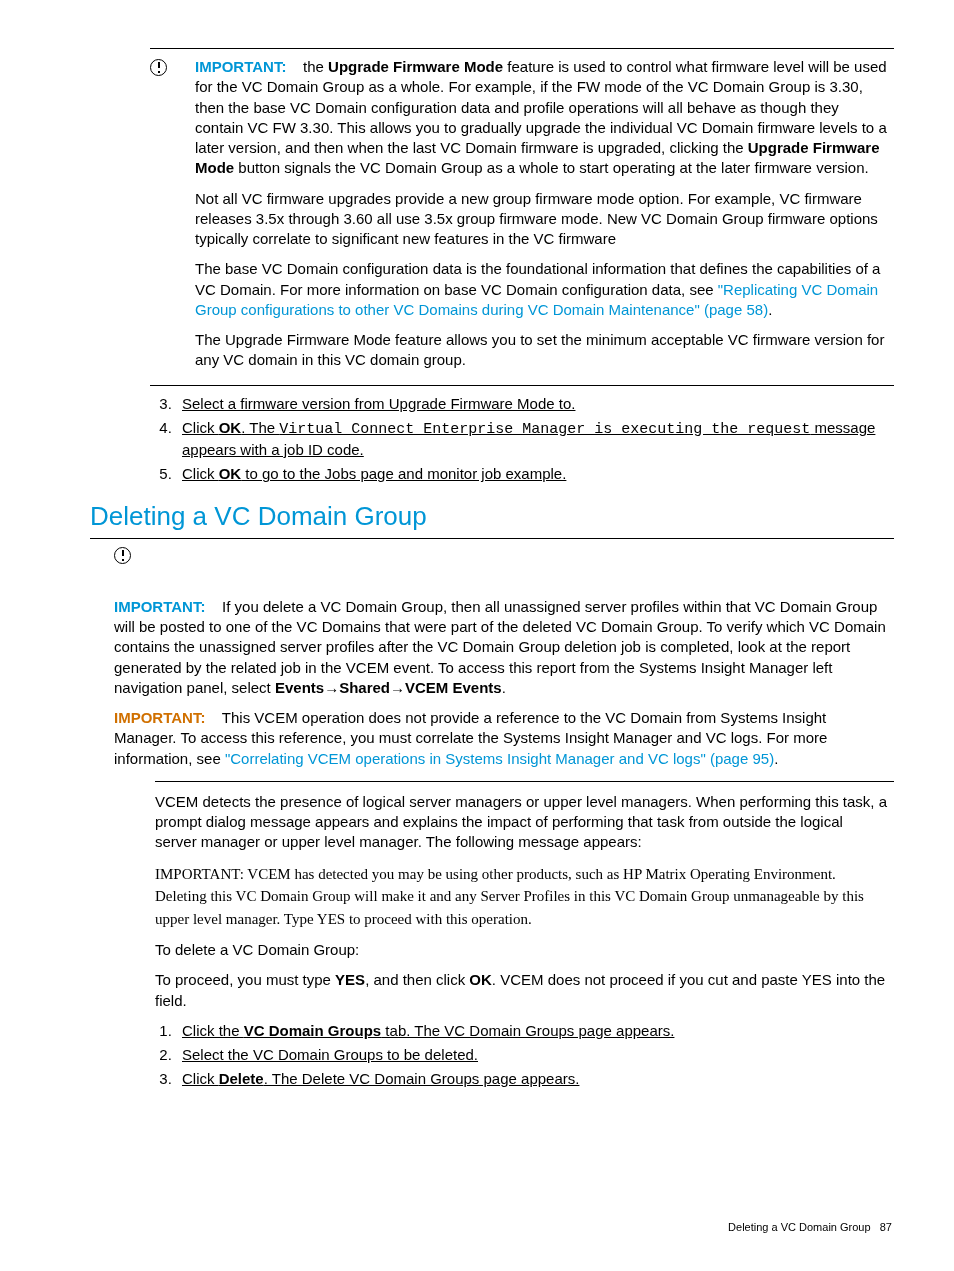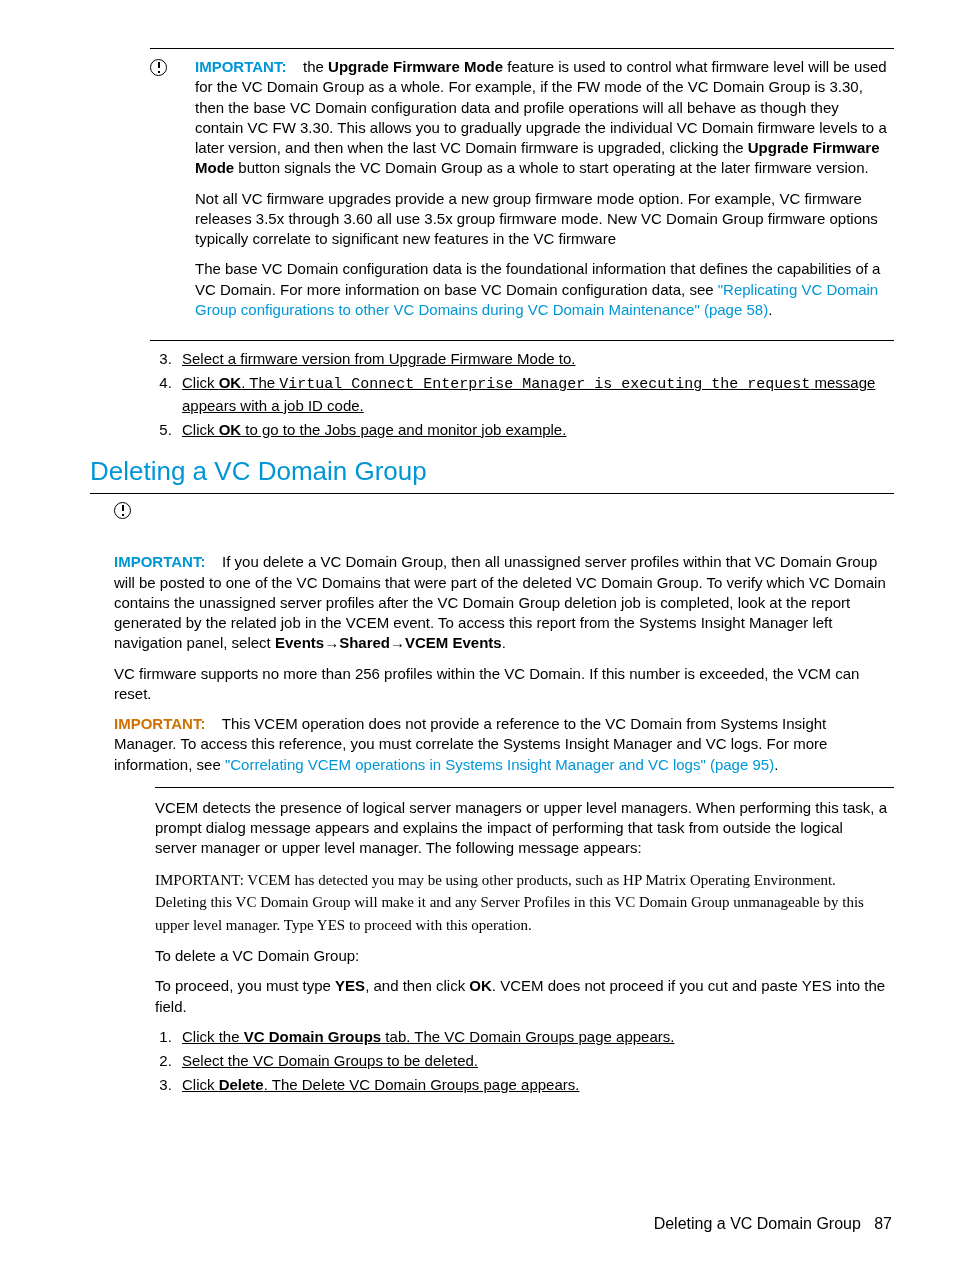--- a/index.html
+++ b/index.html
@@ -121,21 +121,21 @@
     flex: 1;
   }
   .indent-block {
     padding-left: 65px;
     padding-right: 6px;
   }
   .footer {
     position: absolute;
     bottom: 36px;
     right: 62px;
-    font-size: 16px;
+    font-size: 11px;
   }
   b { font-weight: bold; }
 </style>
 </head>
 <body>
 
 <div class="page">
 
   <div style="padding-left:60px;">
       <hr class="hr-top">
@@ -147,20 +147,21 @@
     </div>
     <div class="important-text">
       <p class="para" style="margin-top:0;">
         <span class="important-label">IMPORTANT:</span>&nbsp;&nbsp;&nbsp;
         <span>the </span><b>Upgrade Firmware Mode</b><span> feature is used to control what firmware level will be used for the VC Domain Group as a whole. For example, if the FW mode of the VC Domain Group is 3.30, then the base VC Domain configuration data and profile operations will all behave as though they contain VC FW 3.30. This allows you to gradually upgrade the individual VC Domain firmware levels to a later version, and then when the last VC Domain firmware is upgraded, clicking the </span><b>Upgrade Firmware Mode</b><span> button signals the VC Domain Group as a whole to start operating at the later firmware version.</span>
       </p>
       <p class="para">Not all VC firmware upgrades provide a new group firmware mode option. For example, VC firmware releases 3.5x through 3.60 all use 3.5x  group firmware mode. New VC Domain Group firmware options typically correlate to significant new features in the VC firmware</p>
       <p class="para">
         <span>The base VC Domain configuration data is the foundational information that defines the capabilities of a VC Domain. For more information on base VC Domain configuration data, see </span><span class="link">"Replicating VC Domain Group configurations to other VC Domains during VC Domain Maintenance" (page 58)</span><span>.</span>
       </p>
+      <p class="para" style="margin-bottom:4px;">The Upgrade Firmware Mode feature allows you to set the minimum acceptable VC firmware version for any VC domain in this VC domain group.</p>
     </div>
   </div>
 
   <div style="padding-left:60px;">
       <hr class="hr-thin">
     </div>
 
   <ol class="ol" start="3">
     <li><span>Select a firmware version from Upgrade Firmware Mode to.</span></li>
     <li>
@@ -175,21 +176,20 @@
 
   <div class="important-block2 after-h2-block">
     <div class="important-icon-col">
       <span class="important-icon"></span>
     </div>
     <div class="text-col">
       <p class="para" style="margin-top:0;">
         <span class="important-label">IMPORTANT:</span>&nbsp;&nbsp;&nbsp;
         <span>If you delete a VC Domain Group, then all unassigned server profiles within that VC Domain Group will be posted to one of the VC Domains that were part of the deleted VC Domain Group. To verify which VC Domain contains the unassigned server profiles after the VC Domain Group deletion job is completed, look at the report generated by the related job in the VCEM event. To access this report from the Systems Insight Manager left navigation panel, select </span><b>Events</b><span>→</span><b>Shared</b><span>→</span><b>VCEM Events</b><span>.</span>
       </p>
-      <p class="para">VC firmware supports no more than 256 profiles within the VC Domain. If this number is exceeded, the VCM can reset.</p>
       <p class="para" style="margin-bottom:4px;">
         <span class="orange-important">IMPORTANT:</span>&nbsp;&nbsp;&nbsp;
         <span>This VCEM operation does not provide a reference to the VC Domain from Systems Insight Manager. To access this reference, you must correlate the Systems Insight Manager and VC logs. For more information, see </span><span class="link">"Correlating VCEM operations in Systems Insight Manager and VC logs" (page 95)</span><span>.</span>
       </p>
     </div>
   </div>
 
   <div style="padding-left:65px;">
       <hr class="hr-thin">
     </div>

